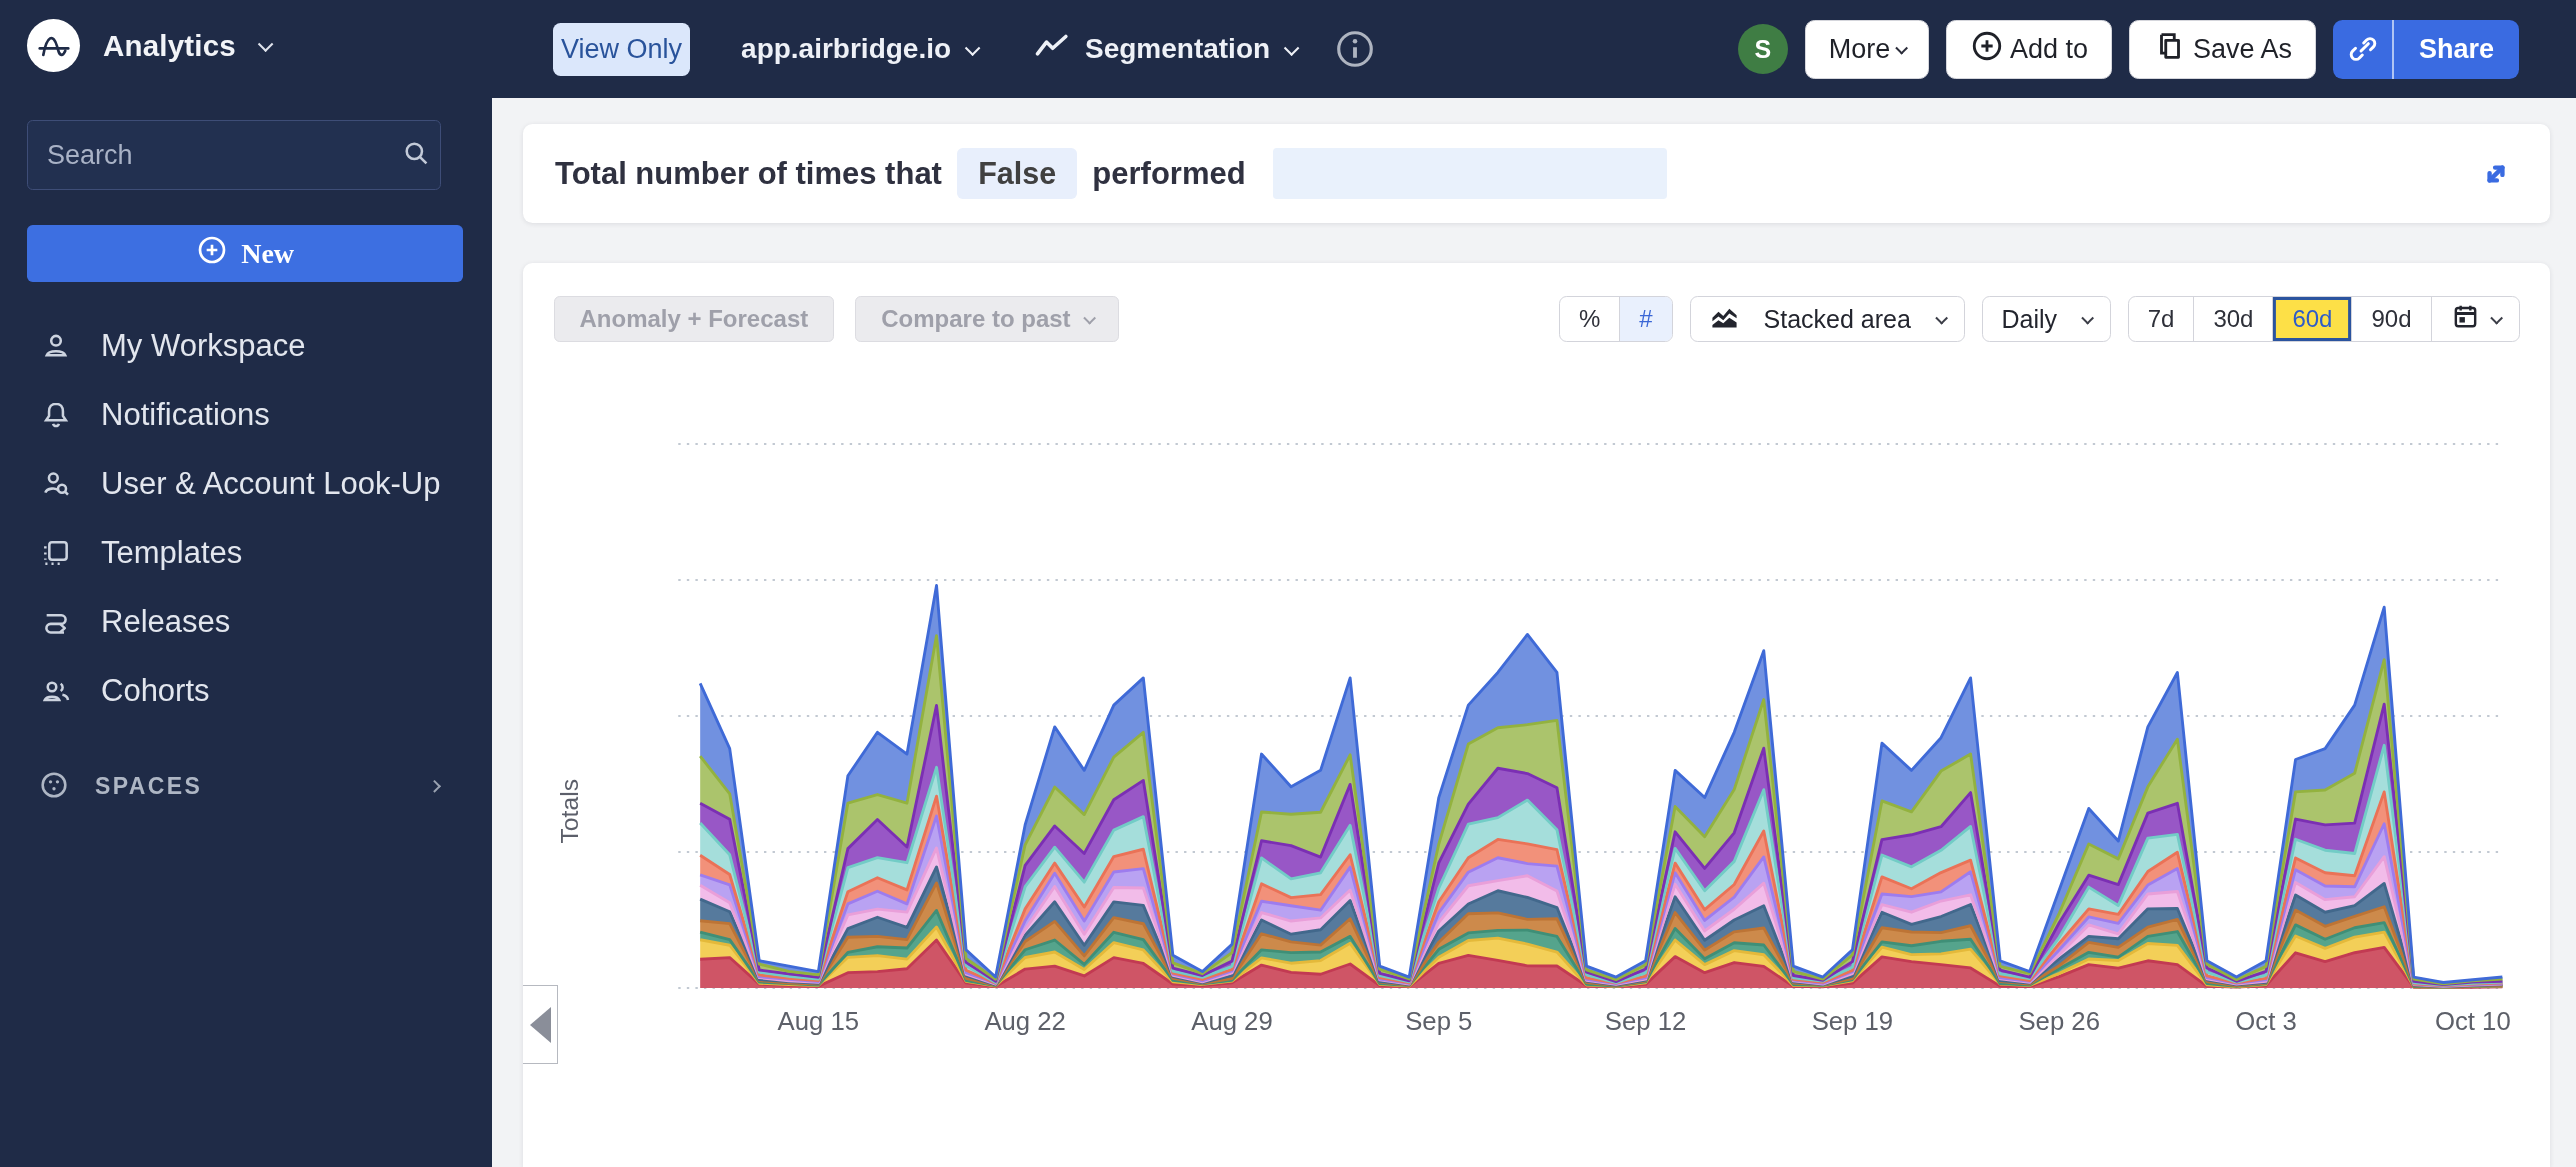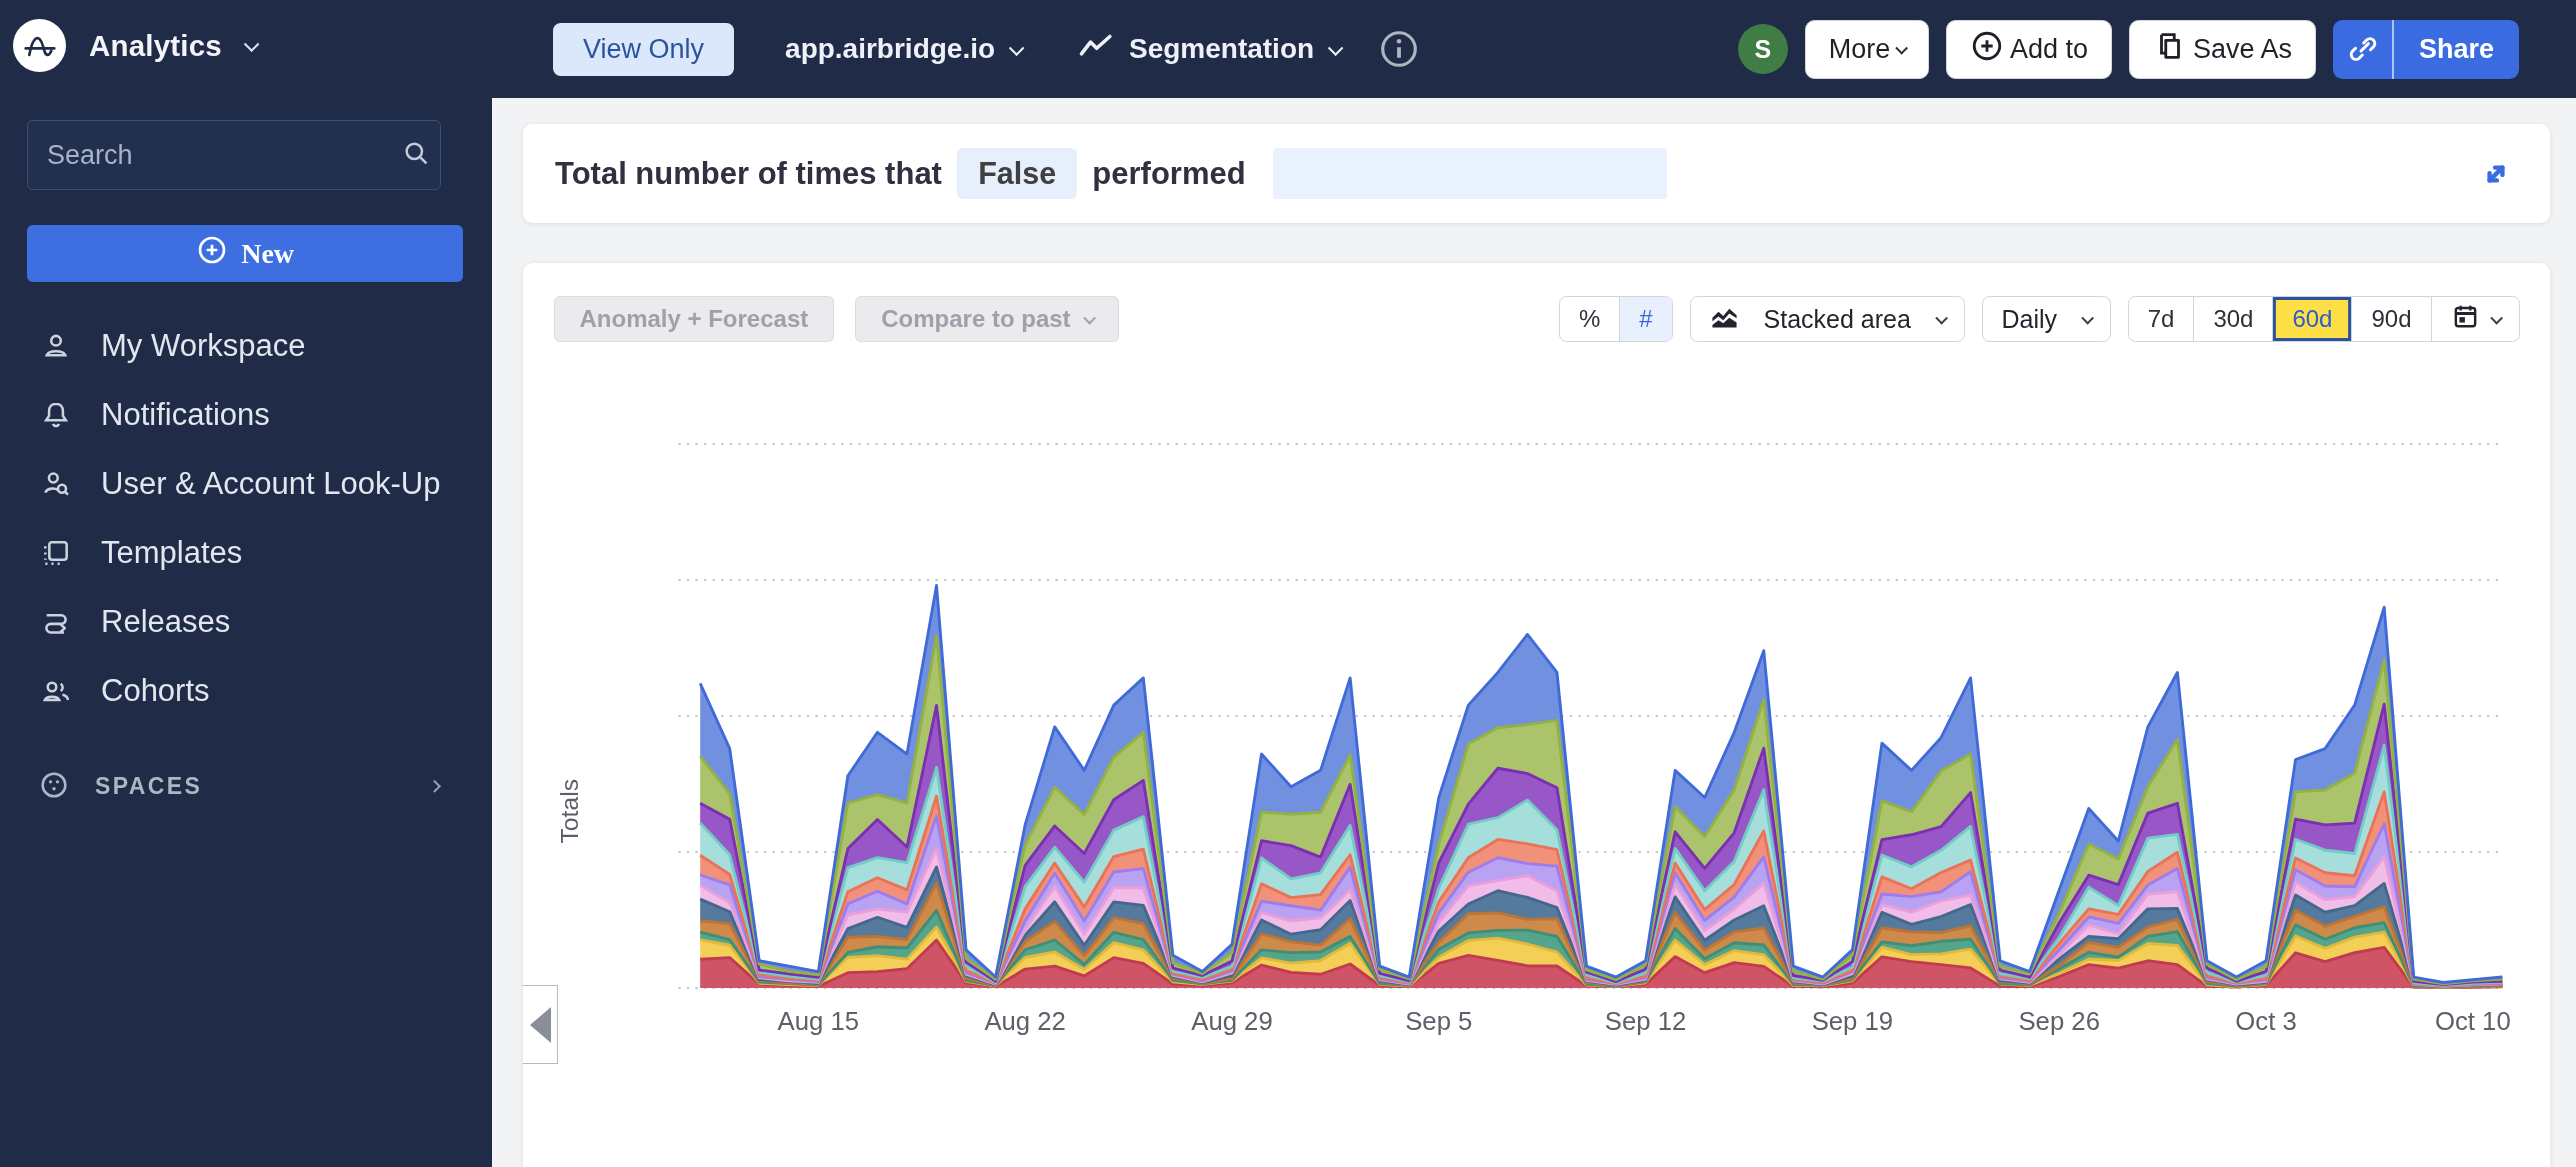--- a/index.html
+++ b/index.html
@@ -2,39 +2,39 @@
 <html><head>
 <meta charset="utf-8">
 <style>
   * { margin:0; padding:0; box-sizing:border-box; }
   html,body { width:2576px; height:1168px; font-family:"Liberation Sans", sans-serif; }
   #page { position:relative; width:2576px; height:1168px; background:#f2f3f5; overflow:hidden; }
 
   
   .topbar { position:absolute; left:492px; top:0; width:2084px; height:98px; background:#1f2b47; display:flex; align-items:center; }
   .sidebar { position:absolute; left:0; top:0; width:492px; height:1168px; background:#1f2b47; color:#e2e6ee; }
-  .brand { display:flex; align-items:center; gap:23px; padding:19px 0 0 13px; }
+  .brand { display:flex; align-items:center; gap:23px; padding:19px 0 0 27px; }
   .logo-circle { width:53px; height:53px; border-radius:50%; background:#ffffff; display:flex; align-items:center; justify-content:center; }
   .brand-name { font-size:29.5px; font-weight:600; color:#f2f4f8; letter-spacing:0.2px; }
   .chev { display:inline-block; width:10.5px; height:10.5px; border-right:2.9px solid #dfe3ec; border-bottom:2.9px solid #dfe3ec; transform:rotate(45deg) translateY(-1.9px); }
   .chev.dark { border-color:#2b2d3a; }
   .chev.small { width:8.6px; height:8.6px; border-width:2.5px; }
   .chev.right { transform:rotate(-45deg); }
   .searchbox { position:absolute; left:27px; top:120px; width:414px; height:70px; border:1.9px solid #3e4d77; border-radius:5.7px; background:#223050; display:flex; align-items:center; padding:0 19px; }
   .searchbox input { flex:1; background:transparent; border:none; outline:none; color:#dfe4ee; font-size:27px; font-family:inherit; }
   .searchbox input::placeholder { color:#a9b2c6; }
   .newbtn { position:absolute; left:27px; top:225px; width:436px; height:57px; background:#3d6fe1; border:none; border-radius:5.7px; color:#fff; font-size:28px; font-weight:600; font-family:Liberation Serif, serif; display:flex; align-items:center; justify-content:center; gap:13.3px; cursor:pointer; }
   .nav { position:absolute; left:0; top:311px; width:492px; }
   .nav-item { display:flex; align-items:center; gap:27px; height:69px; padding-left:38px; font-size:31px; color:#e2e6ee; cursor:pointer; }
   .nav-item .ic { width:36px; display:flex; justify-content:center; }
   .spaces-row { position:absolute; left:0; top:753px; width:492px; height:67px; display:flex; align-items:center; gap:25px; padding-left:38px; cursor:pointer; }
   .spaces-label { font-size:23px; font-weight:700; letter-spacing:2.4px; color:#aeb6c4; flex:1; }
 
   
-  .chip-viewonly { margin-left:61px; height:53px; background:#dbe7fb; color:#29539b; border-radius:7.6px; display:flex; align-items:center; padding:0 30px; font-size:27px; font-weight:500; }
+  .chip-viewonly { margin-left:61px; height:53px; background:#dbe7fb; color:#29539b; border-radius:7.6px; display:flex; align-items:center; padding:0 8px; font-size:27px; font-weight:500; }
   .tb-menu { display:flex; align-items:center; gap:15.2px; color:#eef1f7; font-size:28px; font-weight:600; cursor:pointer; }
   .tb-menu .chev { border-color:#eef1f7; }
   .project-menu { margin-left:51px; }
   .seg-menu { margin-left:57px; }
   .info-btn { margin-left:38px; cursor:pointer; display:flex; }
   .tb-right { margin-left:auto; display:flex; align-items:center; gap:17px; padding-right:57px; }
   .avatar { width:50px; height:50px; border-radius:50%; background:#3f7d44; color:#fff; font-size:25px; font-weight:600; display:flex; align-items:center; justify-content:center; }
   .tb-btn { height:59px; background:#fff; border:1.9px solid #d5d6dc; border-radius:9.5px; display:flex; align-items:center; gap:6px; padding:0 23px; font-size:27px; font-weight:500; color:#1f2128; font-family:inherit; cursor:pointer; }
   .share-btn { height:59px; background:#3a6be1; border-radius:9.5px; display:flex; align-items:stretch; overflow:hidden; cursor:pointer; }
   .share-link-seg { width:59px; display:flex; align-items:center; justify-content:center; }

